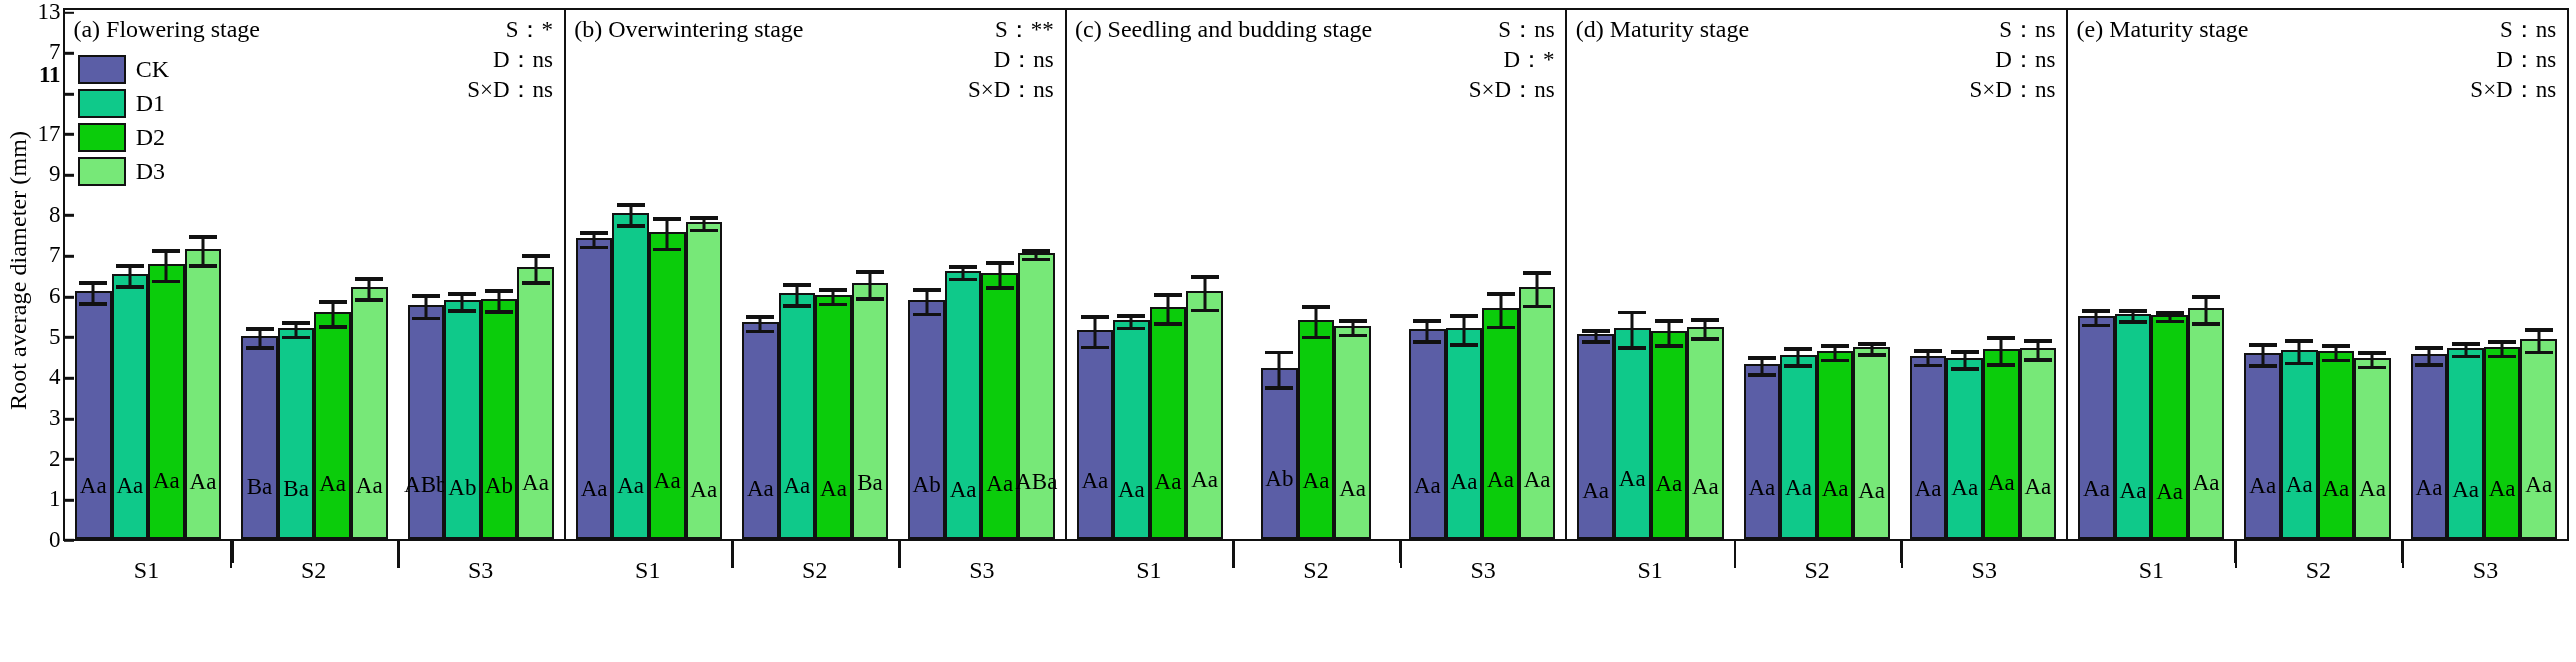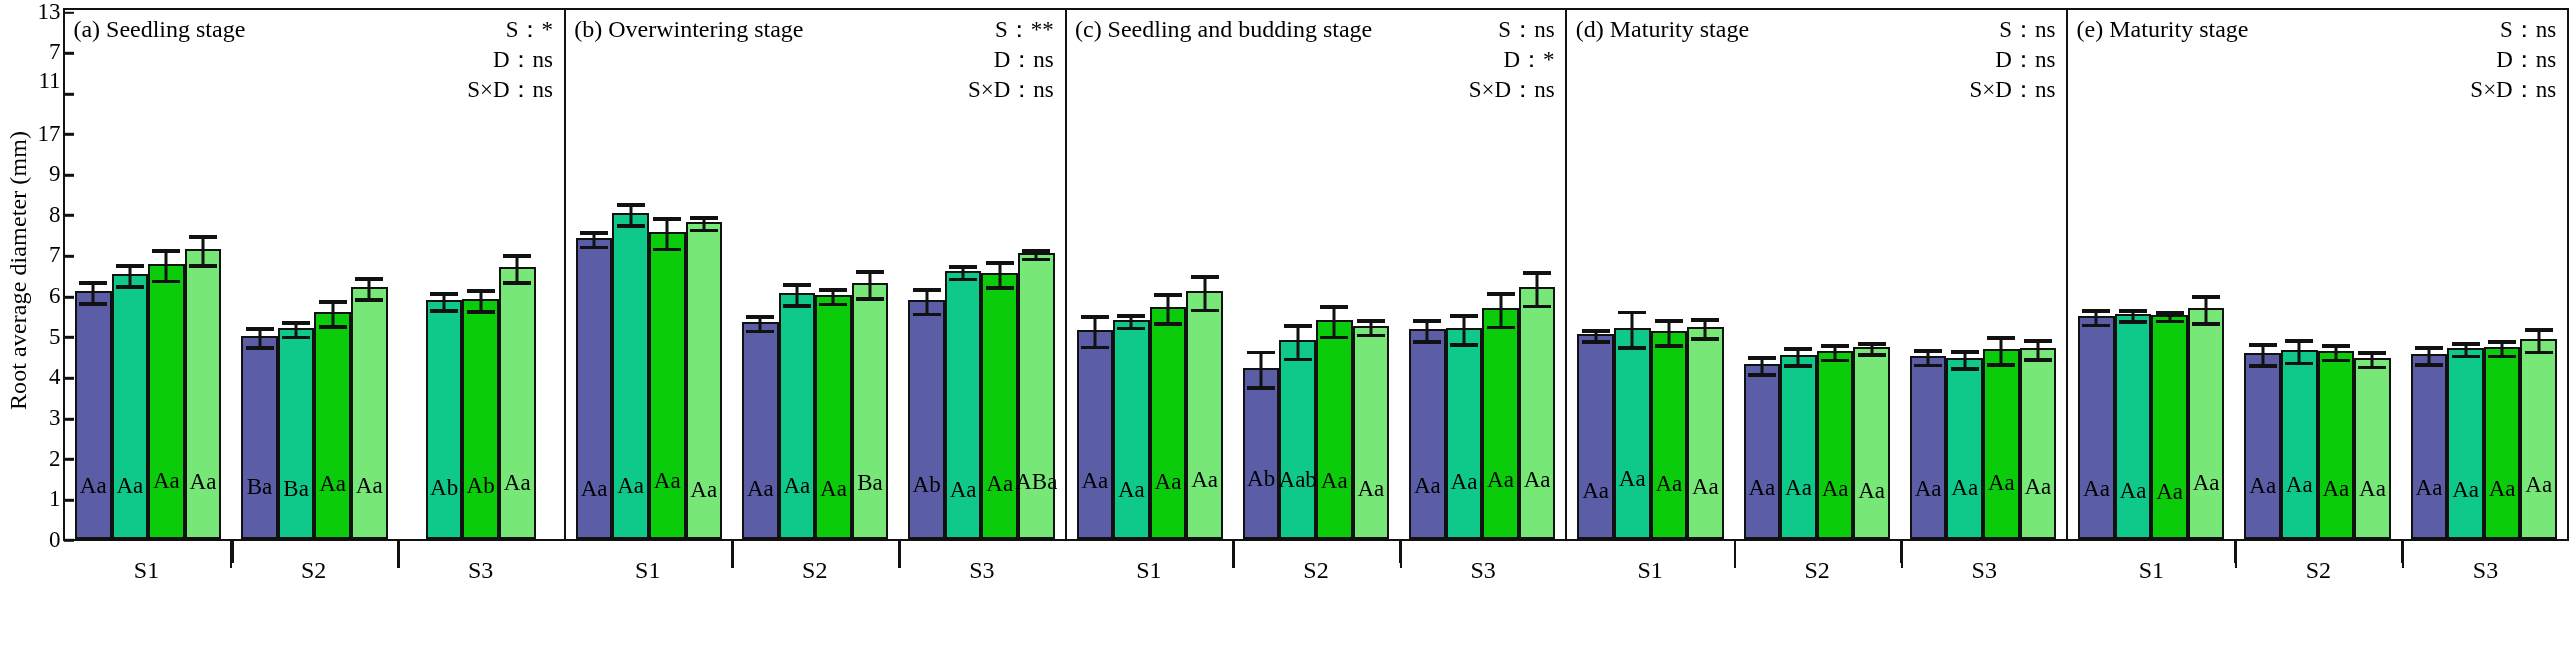--- a/index.html
+++ b/index.html
@@ -94,47 +94,65 @@
       <div class="yt" style="top: 498px;">1</div>
       <div class="yt" style="top: 458px;">2</div>
       <div class="yt" style="top: 417px;">3</div>
       <div class="yt" style="top: 376px;">4</div>
       <div class="yt" style="top: 336px;">5</div>
       <div class="yt" style="top: 295px;">6</div>
       <div class="yt" style="top: 254px;">7</div>
       <div class="yt" style="top: 214px;">8</div>
       <div class="yt" style="top: 173px;">9</div>
       <div class="yt" style="top: 133px;">17</div>
-      <div class="yt" style="top: 80px;">11</div>
+      <div class="yt" style="top: 74px; font-weight: bold;">11</div>
       <div class="yt" style="top: 51px;">7</div>
       <div class="yt" style="top: 10.8px;">13</div>
     </div>
 
   <div id="panels">
       <div class="panel">
-        <div class="cap">(a) Seedling stage</div>
+        <div class="cap">(a) Flowering stage</div>
         <div class="stats">
           <div>S：*</div>
           <div>D：ns</div>
           <div>S×D：ns</div>
         </div>
         <div class="ytick" style="top: 530px;"></div>
         <div class="ytick" style="top: 490px;"></div>
         <div class="ytick" style="top: 449px;"></div>
         <div class="ytick" style="top: 409px;"></div>
         <div class="ytick" style="top: 368px;"></div>
         <div class="ytick" style="top: 327px;"></div>
         <div class="ytick" style="top: 287px;"></div>
         <div class="ytick" style="top: 246px;"></div>
         <div class="ytick" style="top: 205px;"></div>
         <div class="ytick" style="top: 165px;"></div>
         <div class="ytick" style="top: 124px;"></div>
         <div class="ytick" style="top: 84px;"></div>
         <div class="ytick" style="top: 43px;"></div>
         <div class="ytick" style="top: 2.4px;"></div>
+        <div class="legend">
+          <div class="legrow">
+            <div class="swatch" style="background: rgb(91, 94, 166);"></div>
+            <div class="legtxt">CK</div>
+          </div>
+          <div class="legrow">
+            <div class="swatch" style="background: rgb(15, 201, 138);"></div>
+            <div class="legtxt">D1</div>
+          </div>
+          <div class="legrow">
+            <div class="swatch" style="background: rgb(11, 204, 11);"></div>
+            <div class="legtxt">D2</div>
+          </div>
+          <div class="legrow">
+            <div class="swatch" style="background: rgb(119, 232, 120);"></div>
+            <div class="legtxt">D3</div>
+          </div>
+        </div>
         <div class="groups">
           <div class="group">
             <div class="bar-slot">
               <div class="bar" style="background: rgb(91, 94, 166); height: 248px;">
                 <div class="err" style="top: -12.2px; height: 24.4px;">
                   <div class="vline"></div>
                   <div class="capt"></div>
                   <div class="capb"></div>
                 </div>
                 <div class="siglab" style="bottom: 40px;">Aa</div>
@@ -207,20 +225,30 @@
                 <div class="err" style="top: -12.2px; height: 24.4px;">
                   <div class="vline"></div>
                   <div class="capt"></div>
                   <div class="capb"></div>
                 </div>
                 <div class="siglab" style="bottom: 40px;">Aa</div>
               </div>
             </div>
           </div>
           <div class="group">
+            <div class="bar-slot">
+              <div class="bar" style="background: rgb(91, 94, 166); height: 234px;">
+                <div class="err" style="top: -13px; height: 26px;">
+                  <div class="vline"></div>
+                  <div class="capt"></div>
+                  <div class="capb"></div>
+                </div>
+                <div class="siglab" style="bottom: 41px;">ABb</div>
+              </div>
+            </div>
             <div class="bar-slot">
               <div class="bar" style="background: rgb(15, 201, 138); height: 239px;">
                 <div class="err" style="top: -10.2px; height: 20.3px;">
                   <div class="vline"></div>
                   <div class="capt"></div>
                   <div class="capb"></div>
                 </div>
                 <div class="siglab" style="bottom: 38px;">Ab</div>
               </div>
             </div>
@@ -439,30 +467,20 @@
           </div>
           <div class="group">
             <div class="bar-slot">
               <div class="bar" style="background: rgb(91, 94, 166); height: 171px;">
                 <div class="err" style="top: -19.5px; height: 39px;">
                   <div class="vline"></div>
                   <div class="capt"></div>
                   <div class="capb"></div>
                 </div>
                 <div class="siglab" style="bottom: 47px;">Ab</div>
-              </div>
-            </div>
-            <div class="bar-slot">
-              <div class="bar" style="background: rgb(15, 201, 138); height: 199px;">
-                <div class="err" style="top: -18.3px; height: 37px;">
-                  <div class="vline"></div>
-                  <div class="capt"></div>
-                  <div class="capb"></div>
-                </div>
-                <div class="siglab" style="bottom: 46px;">Aab</div>
               </div>
             </div>
             <div class="bar-slot">
               <div class="bar" style="background: rgb(11, 204, 11); height: 219px;">
                 <div class="err" style="top: -17px; height: 34px;">
                   <div class="vline"></div>
                   <div class="capt"></div>
                   <div class="capb"></div>
                 </div>
                 <div class="siglab" style="bottom: 45px;">Aa</div>

